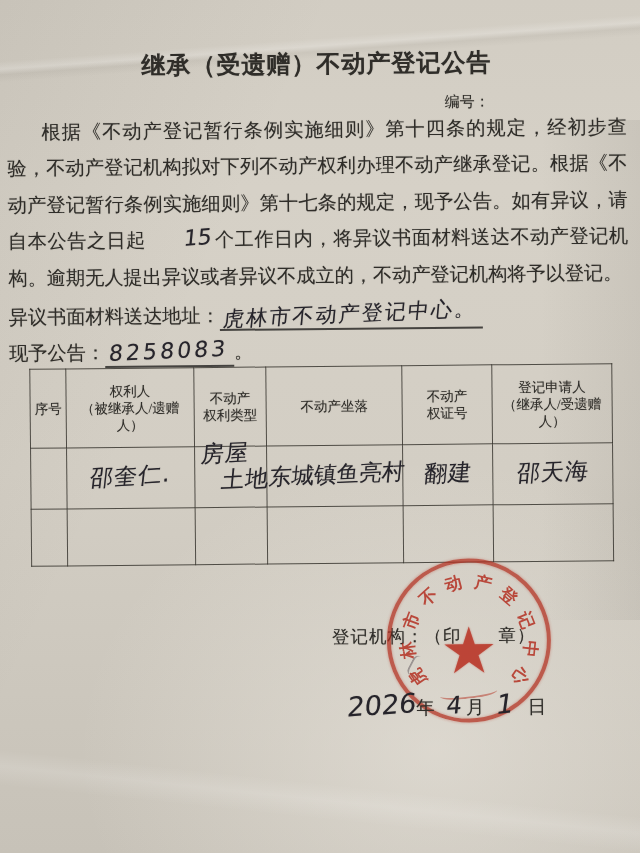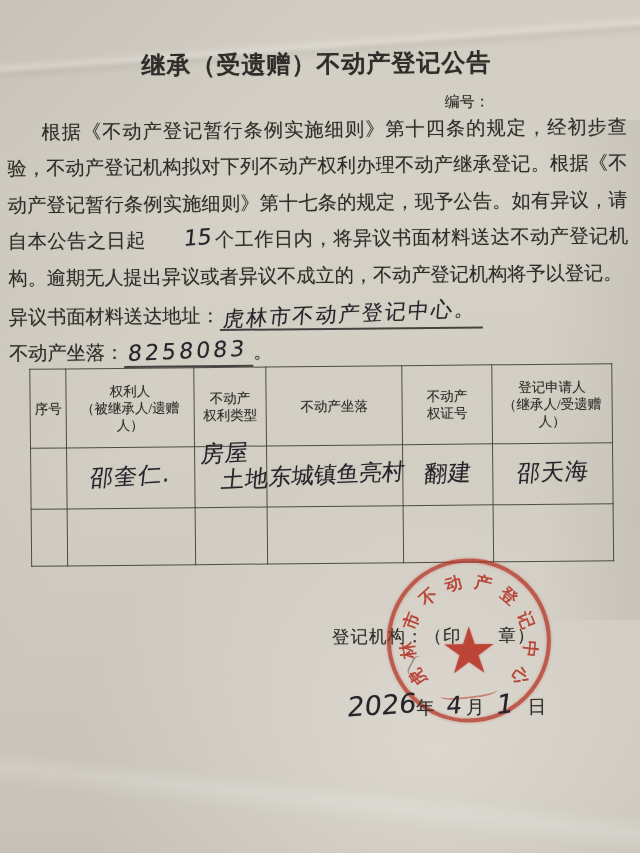--- a/index.html
+++ b/index.html
@@ -92,21 +92,21 @@
 <div class="sheet">
 
   <div class="title print">继承（受遗赠）不动产登记公告</div>
 
   <div class="doc-number print">编号：</div>
 
   <div class="para print"><span>根据《不动产登记暂行条例实施细则》第十四条的规定，经初步查验，不动产登记机构拟对下列不动产权利办理不动产继承登记。根据《不动产登记暂行条例实施细则》第十七条的规定，现予公告。如有异议，请自本公告之日起</span><span class="hand days">15</span><span>个工作日内，将异议书面材料送达不动产登记机构。逾期无人提出异议或者异议不成立的，不动产登记机构将予以登记。</span></div>
 
   <div class="fill-line addr-line print"><span>异议书面材料送达地址：</span><span class="blank"><span class="hand">虎林市不动产登记中心。</span></span></div>
 
-  <div class="fill-line contact-line print"><span>不动产坐落：</span><span class="blank"><span class="hand">8258083</span></span><span>。</span></div>
+  <div class="fill-line contact-line print"><span>现予公告：</span><span class="blank"><span class="hand">8258083</span></span><span>。</span></div>
 
   <table class="reg print">
     <colgroup>
       <col style="width:36px">
         <col style="width:128px">
         <col style="width:72px">
       <col style="width:136px">
         <col style="width:90px">
         <col style="width:120px">
     </colgroup>

